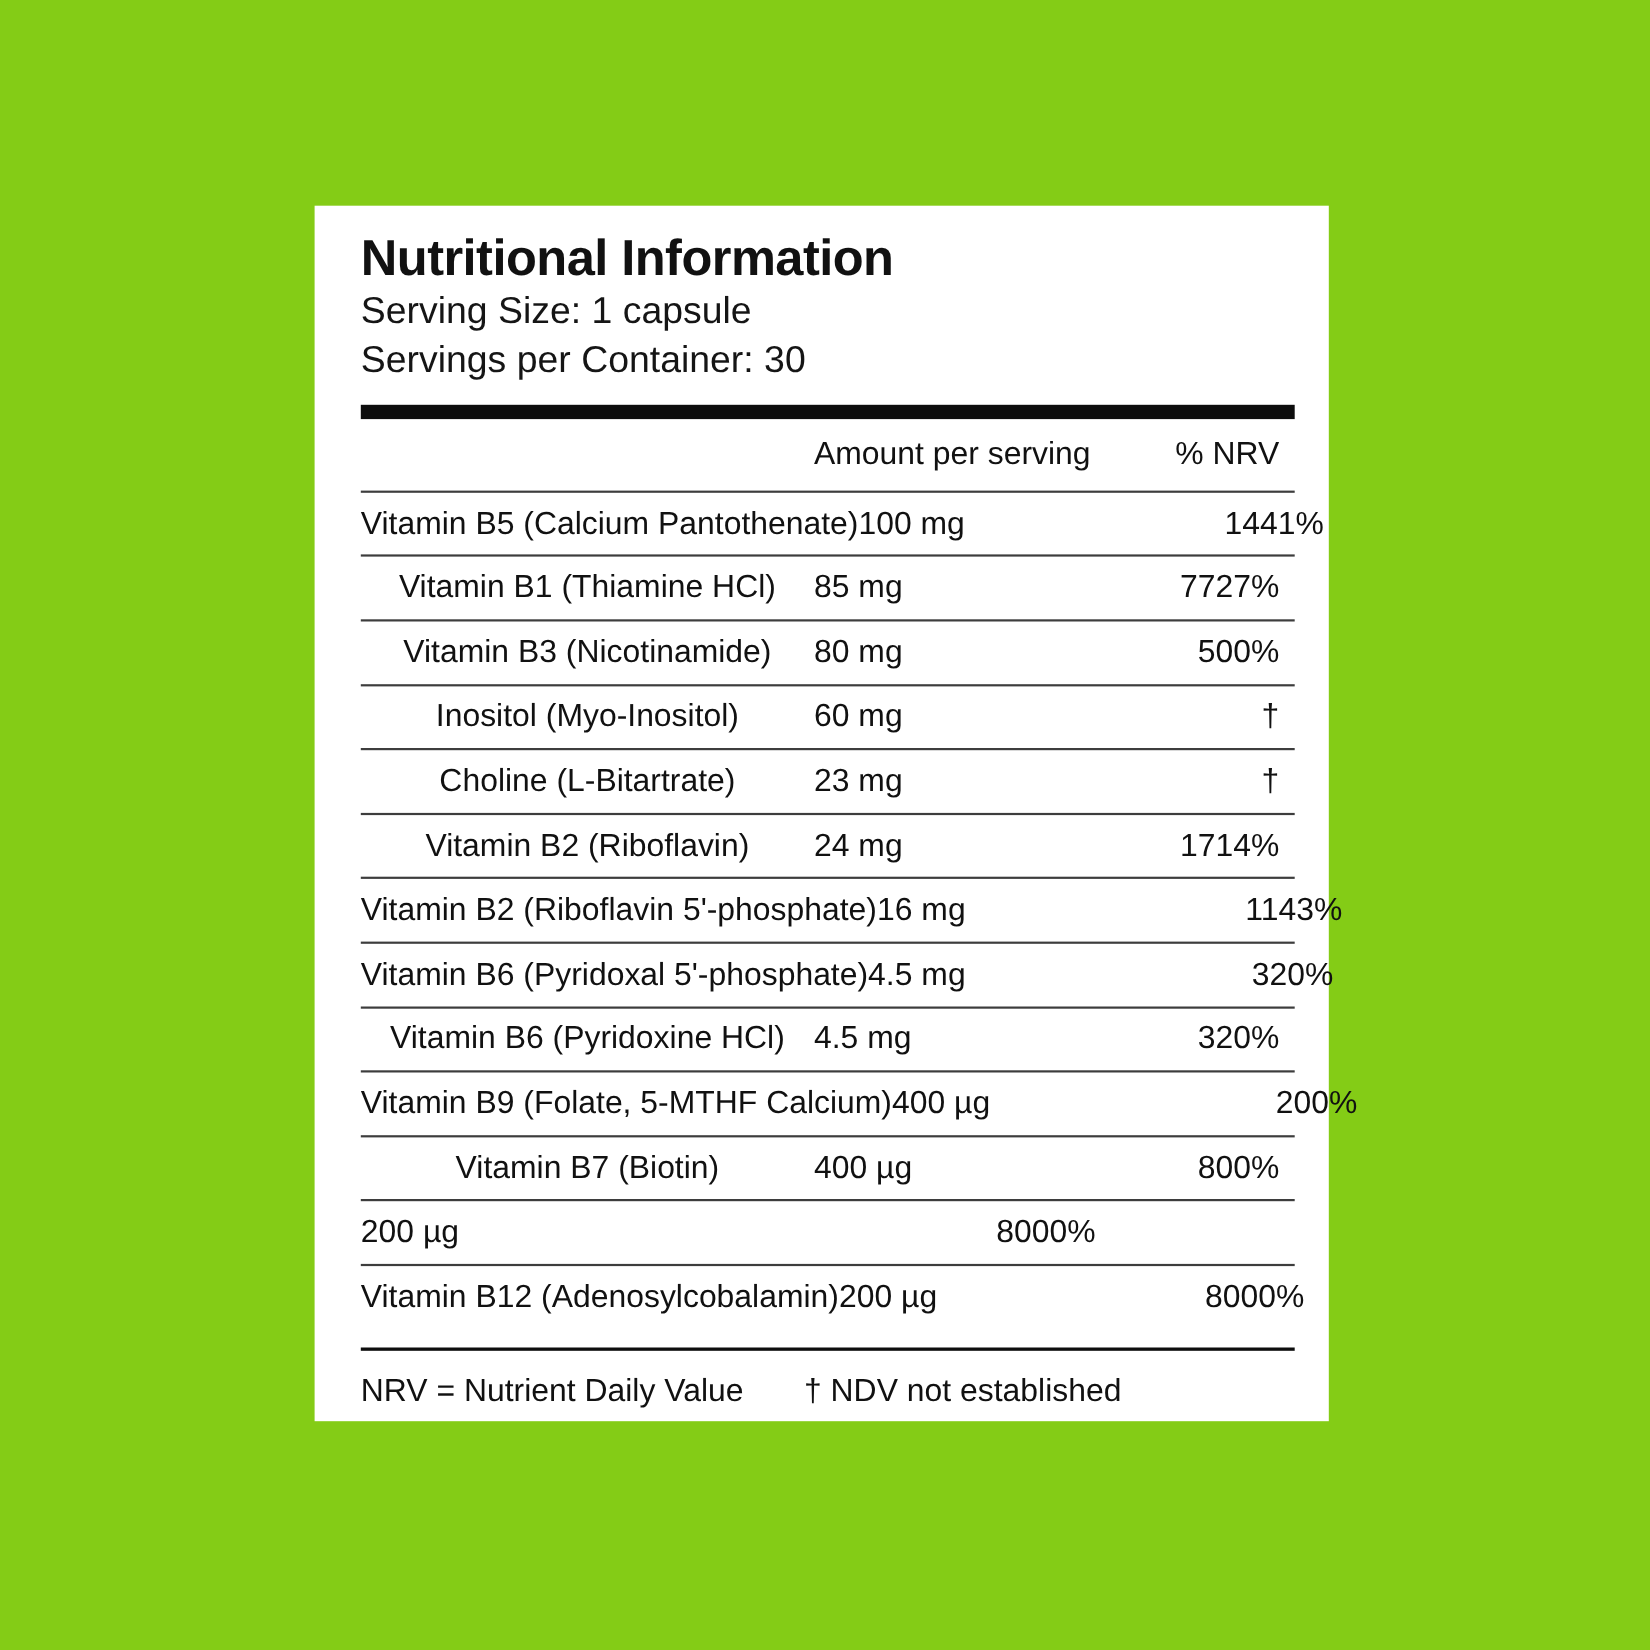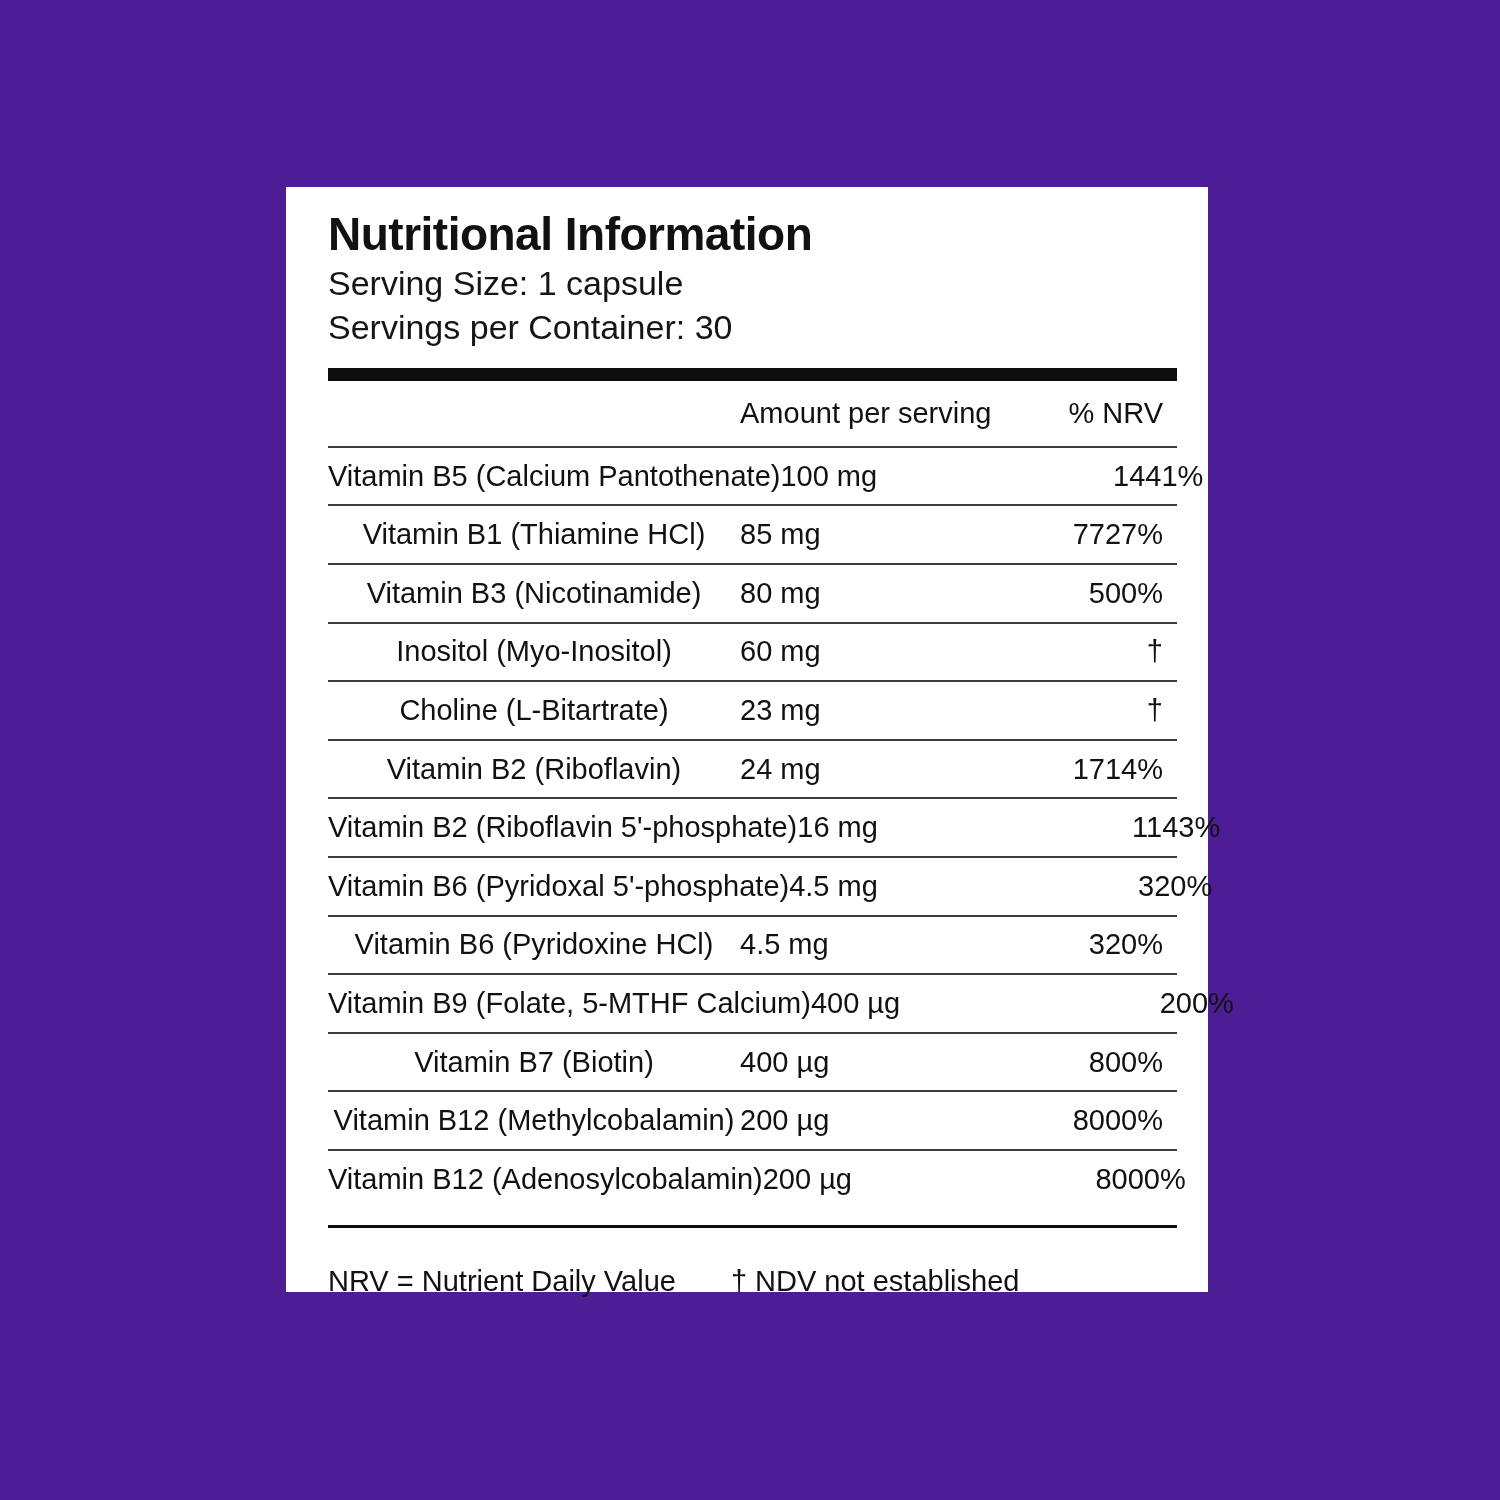--- a/index.html
+++ b/index.html
@@ -4,21 +4,21 @@
 <style>
   * { margin: 0; padding: 0; box-sizing: border-box; }
   html, body {
     width: 1500px; height: 1500px;
     font-family: "Liberation Sans", sans-serif;
     overflow: hidden;
   }
   .page {
     position: relative;
     width: 1500px; height: 1500px;
-    background: #4c1d95;
+    background: #84cc16;
   }
   .card {
     position: absolute;
     left: 286px; top: 187px;
     width: 922px; height: 1105px;
     background: #FFFFFF;
     padding: 22px 31px 0 42px;
     color: #111111;
   }
   .title {
@@ -48,21 +48,21 @@
   .row {
     height: 58.6px;
     border-top: 2px solid #3D3D3D;
   }
   .c-name { white-space: nowrap; overflow: visible; text-align: center; }
   .c-amt  { text-align: left; white-space: nowrap; }
   .c-nrv  { text-align: right; white-space: nowrap; padding-right: 14px; }
   .footnote-wrap {
     margin-top: 17px;
     border-top: 3px solid #0D0D0D;
-    padding-top: 37px;
+    padding-top: 21px;
     font-size: 29px;
     white-space: nowrap;
   }
   .dagger-note { margin-left: 55px; }
 </style>
 </head>
 <body>
 
 <div class="page">
   <div class="card">
@@ -129,21 +129,20 @@
         <div class="c-name">Vitamin B9 (Folate, 5-MTHF Calcium)</div>
         <div class="c-amt">400 µg</div>
         <div class="c-nrv">200%</div>
       </div>
       <div class="row">
         <div class="c-name">Vitamin B7 (Biotin)</div>
         <div class="c-amt">400 µg</div>
         <div class="c-nrv">800%</div>
       </div>
       <div class="row">
-        <div class="c-name">Vitamin B12 (Methylcobalamin)</div>
         <div class="c-amt">200 µg</div>
         <div class="c-nrv">8000%</div>
       </div>
       <div class="row">
         <div class="c-name">Vitamin B12 (Adenosylcobalamin)</div>
         <div class="c-amt">200 µg</div>
         <div class="c-nrv">8000%</div>
       </div>
     </div>
 

